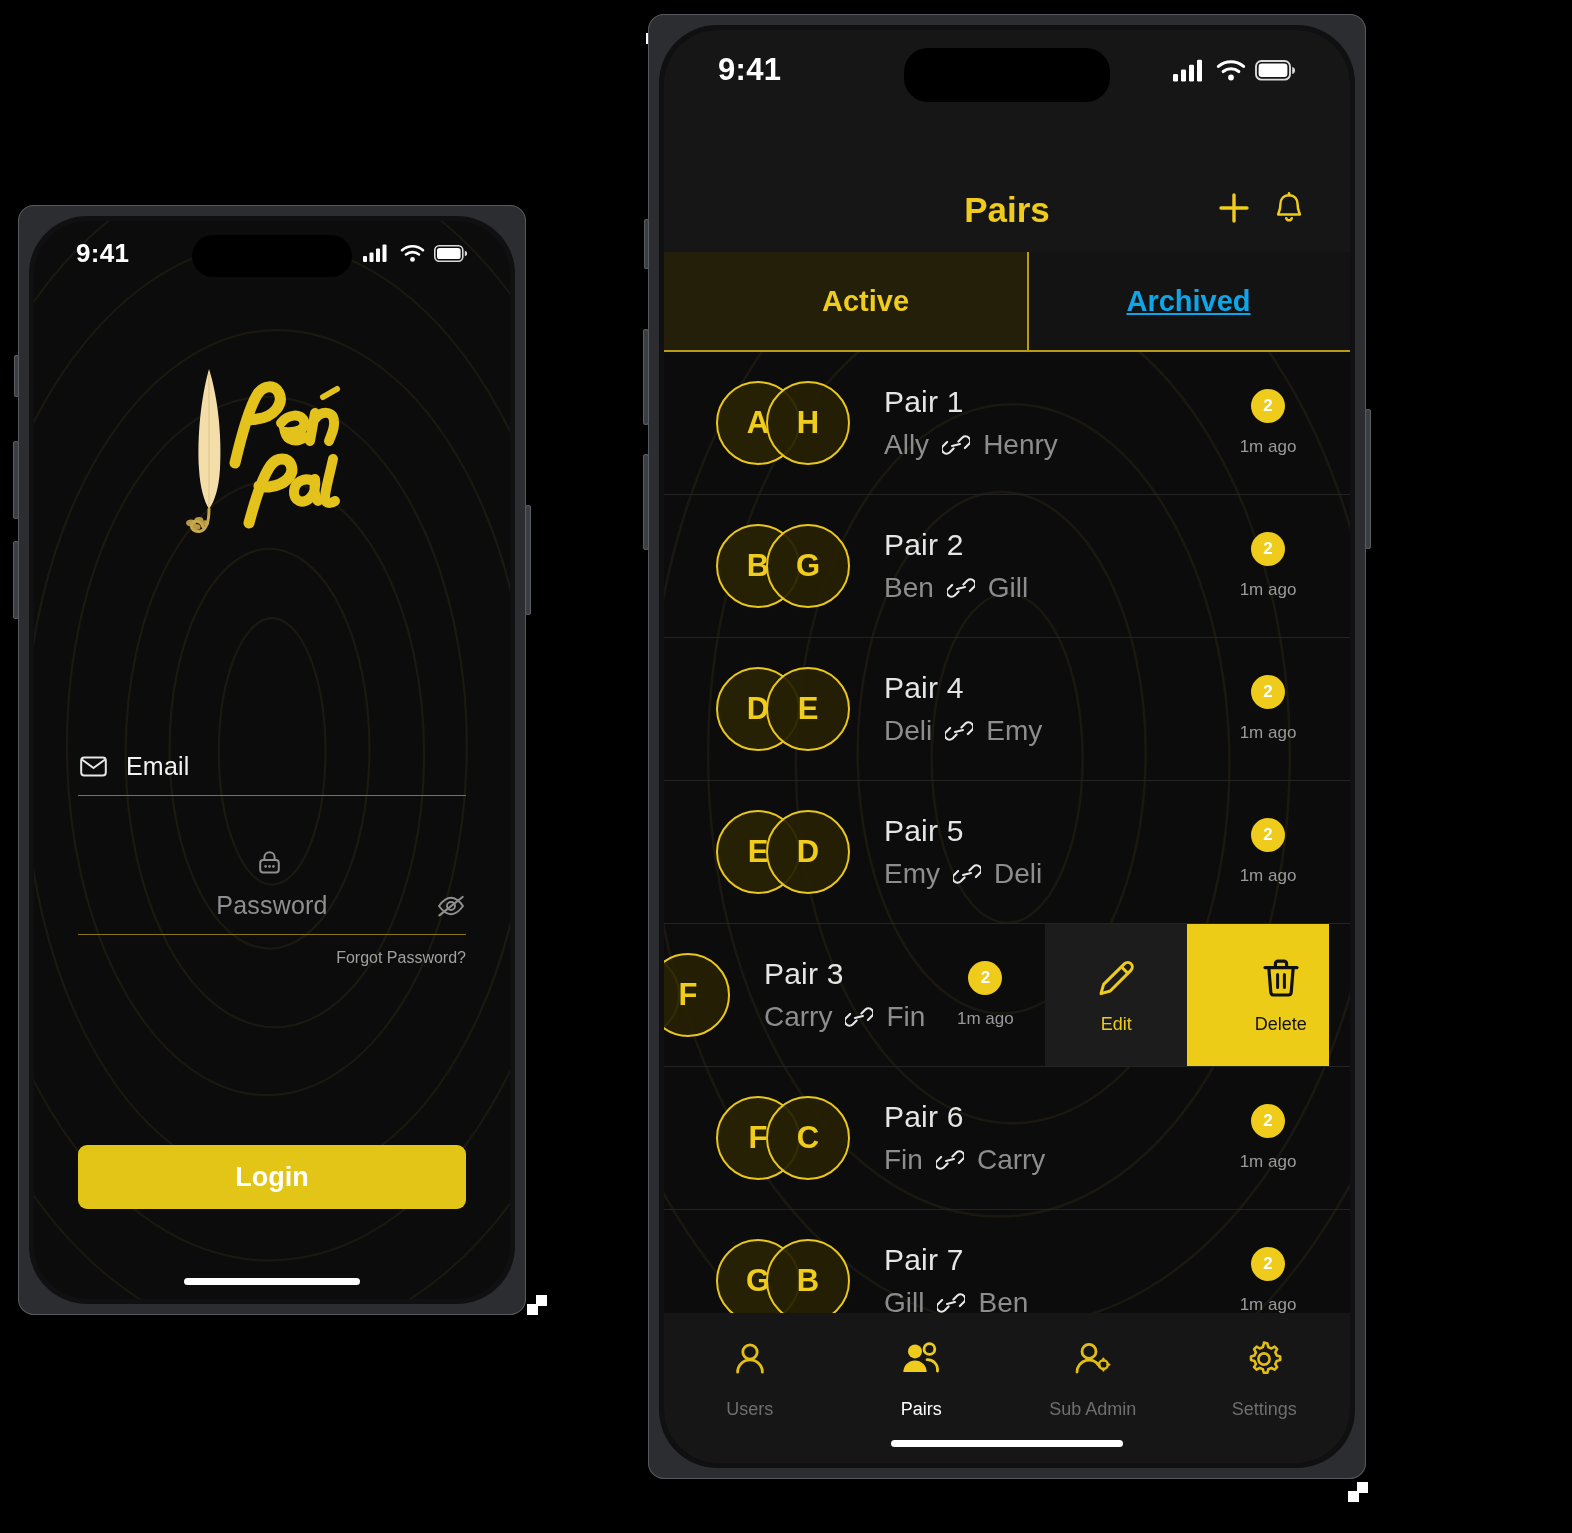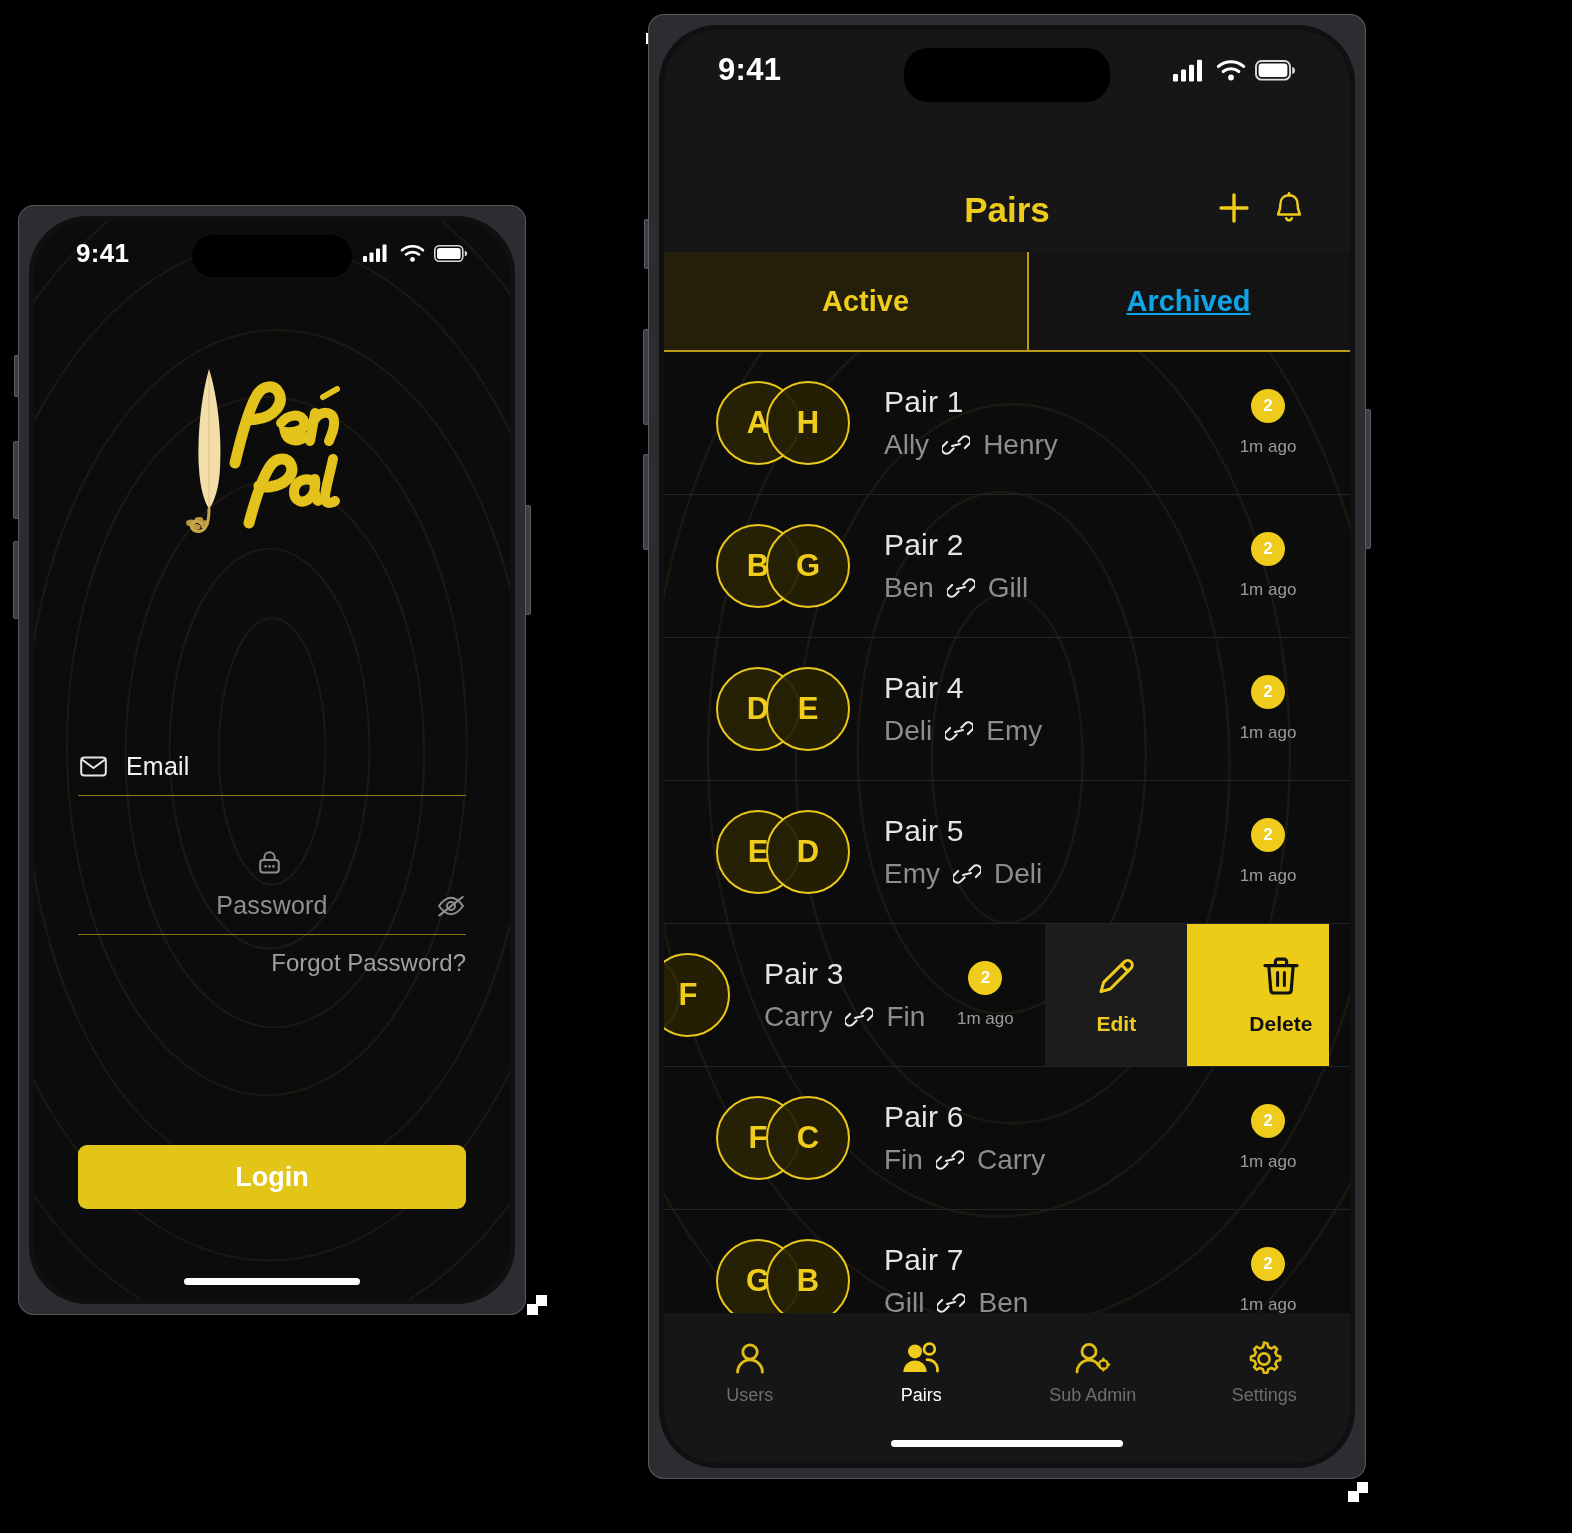--- a/index.html
+++ b/index.html
@@ -51,21 +51,21 @@
 
   .login-form { position: absolute; left: 44px; right: 44px; top: 525px; z-index: 4; }
   .field { position: relative; display: flex; align-items: center; gap: 16px;
            padding: 6px 2px 14px 2px; border-bottom: 1.5px solid #8a7518; }
   .field + .field { margin-top: 48px; flex-direction: column; }
   .field-label { font-size: 25px; letter-spacing: .2px; }
   .field-label.filled { color: #f2f2f2; }
   .field-label.placeholder { color: #8f8f8f; }
   .field .lead-icon { width: 30px; display: flex; align-items: center; }
   .eye-btn { position: absolute; right: 0; bottom: 12px; cursor: pointer; }
-  .forgot { margin-top: 14px; text-align: right; color: #a0a0a0; font-size: 24px; }
+  .forgot { margin-top: 14px; text-align: right; color: #a0a0a0; font-size: 16px; }
 
   .login-btn { position: absolute; left: 44px; right: 44px; bottom: 90px; height: 64px;
                background: #E3C517; border-radius: 9px; color: #fff; font-size: 27px;
                font-weight: 700; display: flex; align-items: center; justify-content: center;
                z-index: 5; cursor: pointer; }
 
   
   #phone-right { left: 648px; top: 14px; width: 718px; height: 1465px; }
   #phone-right .statusbar { padding: 0 54px; height: 80px; }
   #phone-right .sb-time { font-size: 31px; }
@@ -108,26 +108,26 @@
 
   
   .pair-row.swiped { padding-left: 0; }
   .swipe-content { display: flex; align-items: center; flex: 1; height: 100%;
                    margin-left: -120px; padding-left: 52px; }
   .swipe-actions { display: flex; height: 100%; flex: 0 0 auto; }
   .swipe-act { width: 142px; display: flex; flex-direction: column; align-items: center;
                justify-content: center; gap: 14px; cursor: pointer; }
   .swipe-act.edit { background: #1c1c1c; color: #EFCB1B; }
   .swipe-act.delete { background: #EDCC17; color: #111; padding-left: 45px; }
-  .swipe-act span { font-size: 21px; font-weight: bold; }
+  .swipe-act span { font-size: 18px; }
 
   .tabbar { height: 150px; background: #161616; display: flex; align-items: flex-start;
             padding-top: 26px; position: relative; z-index: 8; }
   .tabbar-item { flex: 1; display: flex; flex-direction: column; align-items: center;
-                 gap: 6px; cursor: pointer; }
+                 gap: 20px; cursor: pointer; }
   .tabbar-item .lbl { font-size: 18px; color: #6e6e6e; }
   .tabbar-item.active .lbl { color: #fff; }
 </style>
 </head>
 <body>
 
 <div id="stage">
 
   <div class="crop-mark" style="left:646px;top:24px;">
     <div class="a" style="left:8px;top:0;width:11px;height:11px;"></div>

